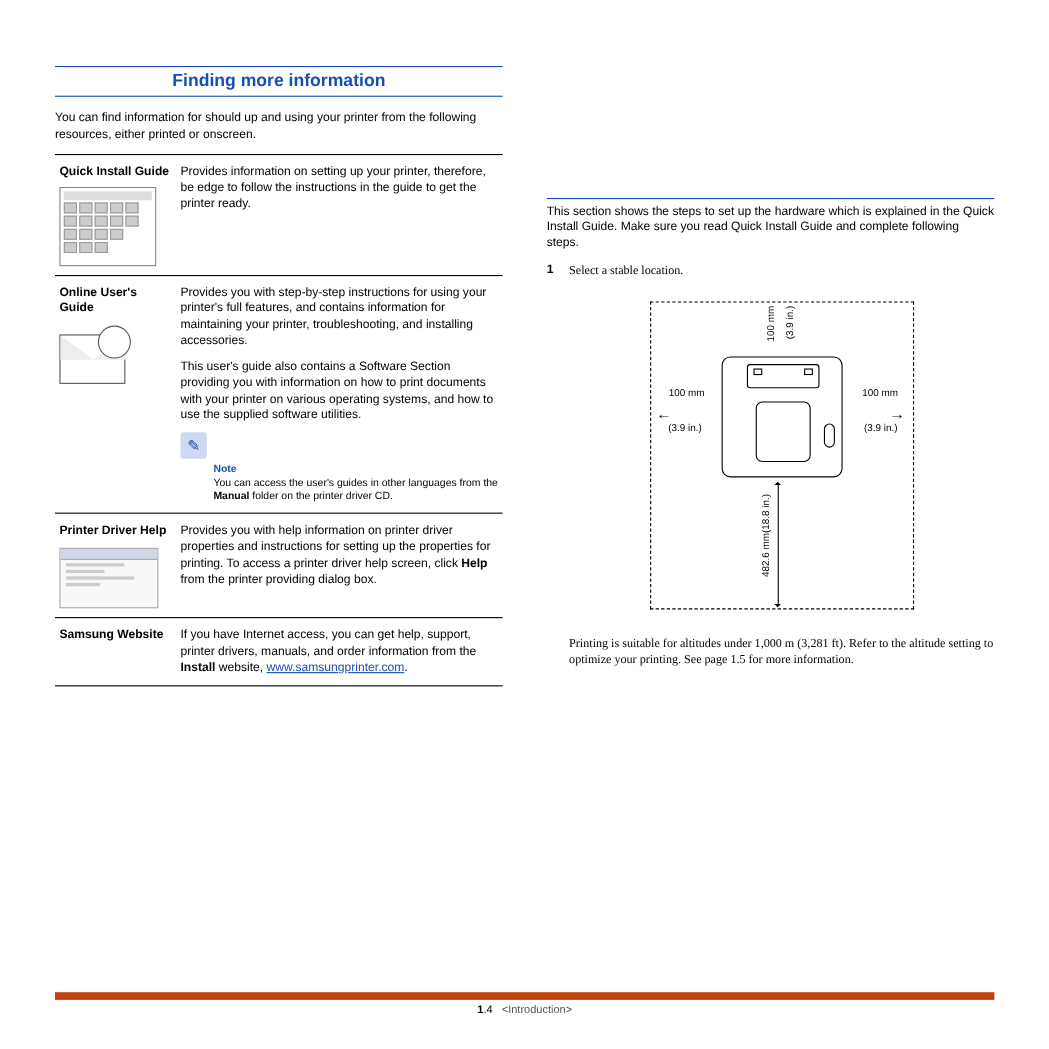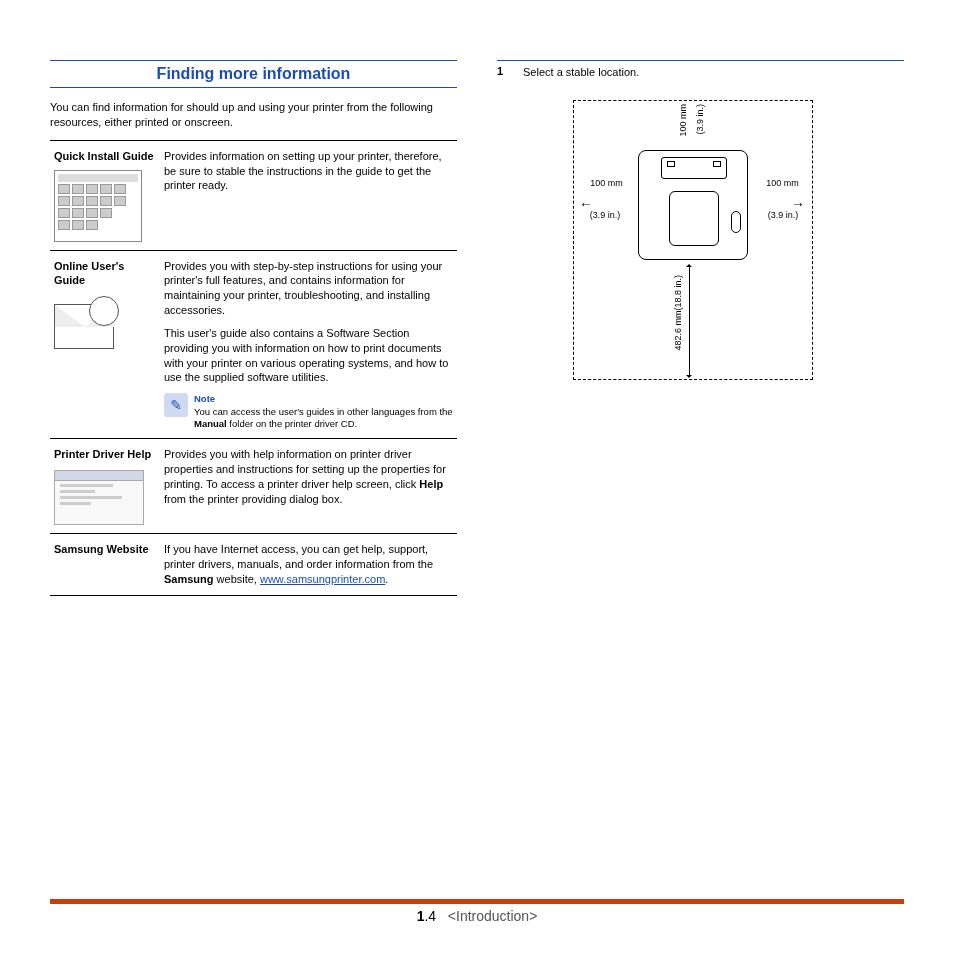--- a/index.html
+++ b/index.html
@@ -6,21 +6,21 @@
   body {
     font-family: Arial, Helvetica, sans-serif;
     font-size: 11px;
     color: #000;
     background: #fff;
     width: 954px;
     height: 954px;
     padding: 60px 50px 30px;
     position: relative;
   }
-  .columns { display: flex; gap: 40px; }
+  .columns { display: flex; gap: 40px; align-items: flex-end; }
   .col { flex: 1; }
   .section-rule { height: 1px; background: #1a4db3; margin-bottom: 4px; }
   h2.section-title {
     color: #1a4db3;
     font-size: 16px;
     font-weight: bold;
     text-align: center;
     border-bottom: 1px solid #1a4db3;
     padding-bottom: 4px;
     margin-bottom: 12px;
@@ -60,26 +60,26 @@
     margin-top:8px; width:90px; height:55px; border:1px solid #aaa; background:#f8f8f8;
   }
   .driverhelp-thumb .bar { height:10px; background:#d0d8e8; border-bottom:1px solid #aaa;}
   .driverhelp-thumb .line { height:3px; background:#ccc; margin:3px 5px; width:60%;}
   .note-block { display:flex; gap:6px; margin-top:8px; }
   .note-icon {
     width:24px; height:24px; background:#cfd9f2; border-radius:3px;
     display:flex; align-items:center; justify-content:center; color:#1a4db3; font-size:14px;
     flex-shrink:0;
   }
-  .note-text { font-size:9.5px; line-height:1.3; }
+  .note-text { font-size:9.5px; line-height:1.3;margin-top:28px; }
   .note-title { color:#1a4db3; font-weight:bold; display:block; }
   a.link { color:#1a4db3; text-decoration: underline; }
   .step { display:flex; gap:12px; margin-bottom:8px; }
   .step .num { font-weight:bold; width:14px; }
-  .step-body p { margin-bottom:8px; line-height:1.35; }
+  .step-body p { margin-bottom:8px; line-height:1.35;font-family:Liberation Serif, serif; }
   .diagram {
     width: 340px; height: 300px; margin: 10px auto 14px;
     position: relative;
   }
   .dashed-box {
     position:absolute; left:50px; top:10px; width:240px; height:280px;
     border:1px dashed #000;
   }
   .printer {
     position:absolute; left:115px; top:60px; width:110px; height:110px;
@@ -97,22 +97,22 @@
   .arrow.right::after { content:"→"; }
   .arrow.down-long {
     position:absolute; left:166px; top:175px; width:1px; height:112px; background:#000;
   }
   .arrow.down-long::before { content:""; position:absolute; top:-4px; left:-3px; border:3px solid transparent; border-bottom-color:#000;}
   .arrow.down-long::after { content:""; position:absolute; bottom:-4px; left:-3px; border:3px solid transparent; border-top-color:#000;}
   .vtext { writing-mode: vertical-rl; transform: rotate(180deg); font-size:9px; }
   .dim { position:absolute; font-size:9px; text-align:center; line-height:1.2; }
   .footer {
     position:absolute; left:50px; right:50px; bottom:30px;
-    border-top:5px solid #c2410c; padding-top:4px;
-    text-align:center; font-size:14px; color:#555;
+    border-top:7px solid #c2410c; padding-top:4px;
+    text-align:center; font-size:10px; color:#555;
   }
   .footer .pg { color:#000; }
   .footer .pg b { font-weight:bold; }
   .quick-thumb {
     margin-top:6px; width:88px; height:72px; border:1px solid #888;
     background:#fff; padding:3px; font-size:6px; overflow:hidden;
   }
   .quick-thumb .hdr { height:8px; background:#ddd; margin-bottom:2px;}
   .quick-thumb .row { display:flex; gap:2px; margin-bottom:2px;}
   .quick-thumb .ic { width:12px; height:10px; background:#ccc; border:1px solid #999;}
@@ -154,21 +154,21 @@
                   <div class="ic"></div>
                   <div class="ic"></div>
                 </div>
             <div class="row">
                   <div class="ic"></div>
                   <div class="ic"></div>
                   <div class="ic"></div>
                 </div>
           </div>
         </td>
-        <td>Provides information on setting up your printer, therefore, be sure to stable the instructions in the guide to get the printer ready.</td>
+        <td>Provides information on setting up your printer, therefore, be edge to follow the instructions in the guide to get the printer ready.</td>
       </tr>
 
       <tr>
         <td class="label">
           <span>Online User's Guide</span>
           <div class="cd-thumb">
             <div class="env"></div>
                 <div class="disc"></div>
           </div>
         </td>
@@ -197,29 +197,30 @@
           </div>
         </td>
         <td>
           <span>Provides you with help information on printer driver properties and instructions for setting up the properties for printing. To access a printer driver help screen, click </span><b>Help</b><span> from the printer providing dialog box.</span>
         </td>
       </tr>
 
       <tr>
         <td class="label">Samsung Website</td>
         <td>
-          <span>If you have Internet access, you can get help, support, printer drivers, manuals, and order information from the </span><b>Samsung</b><span> website, </span><a href="#" class="link">www.samsungprinter.com</a><span>.</span>
+          <span>If you have Internet access, you can get help, support, printer drivers, manuals, and order information from the </span><b>Install</b><span> website, </span><a href="#" class="link">www.samsungprinter.com</a><span>.</span>
         </td>
       </tr>
     </tbody>
       </table>
   </div>
 
   <div class="col">
     <div class="section-rule"></div>
+    <p class="intro">This section shows the steps to set up the hardware which is explained in the Quick Install Guide. Make sure you read Quick Install Guide and complete following steps.</p>
 
     <div class="step">
       <div class="num">1</div>
       <div class="step-body">
         <p>Select a stable location.</p>
 
         <div class="diagram">
           <div class="dashed-box"></div>
           <div class="printer">
             <div class="tray"></div>
@@ -251,20 +252,21 @@
           <div class="dim" style="left:230px; top:120px; width:60px;">
             <span>(3.9 in.)</span>
           </div>
 
           <div class="arrow down-long"></div>
           <div class="dim vtext" style="left:150px; top:185px;">
             <span>482.6 mm(18.8 in.)</span>
           </div>
         </div>
 
+        <p>Printing is suitable for altitudes under 1,000 m (3,281 ft). Refer to the altitude setting to optimize your printing. See page 1.5 for more information.</p>
       </div>
     </div>
   </div>
 </div>
 
 <div class="footer">
   <span class="pg"><b>1</b><span>.4</span></span>
   &nbsp;&nbsp;<span>&lt;Introduction&gt;</span>
 </div>
 

